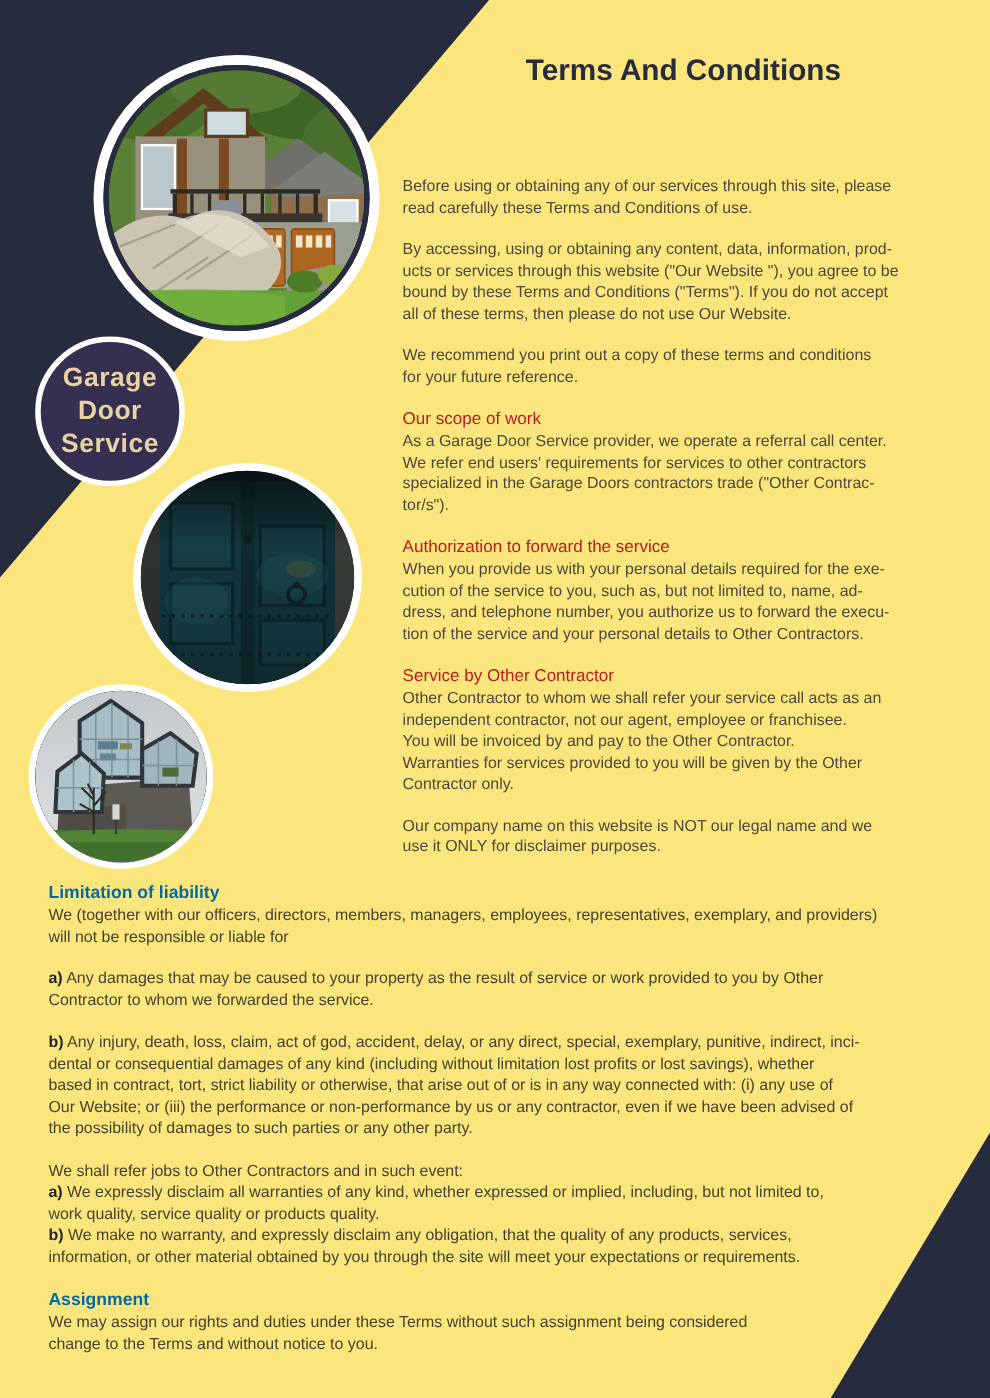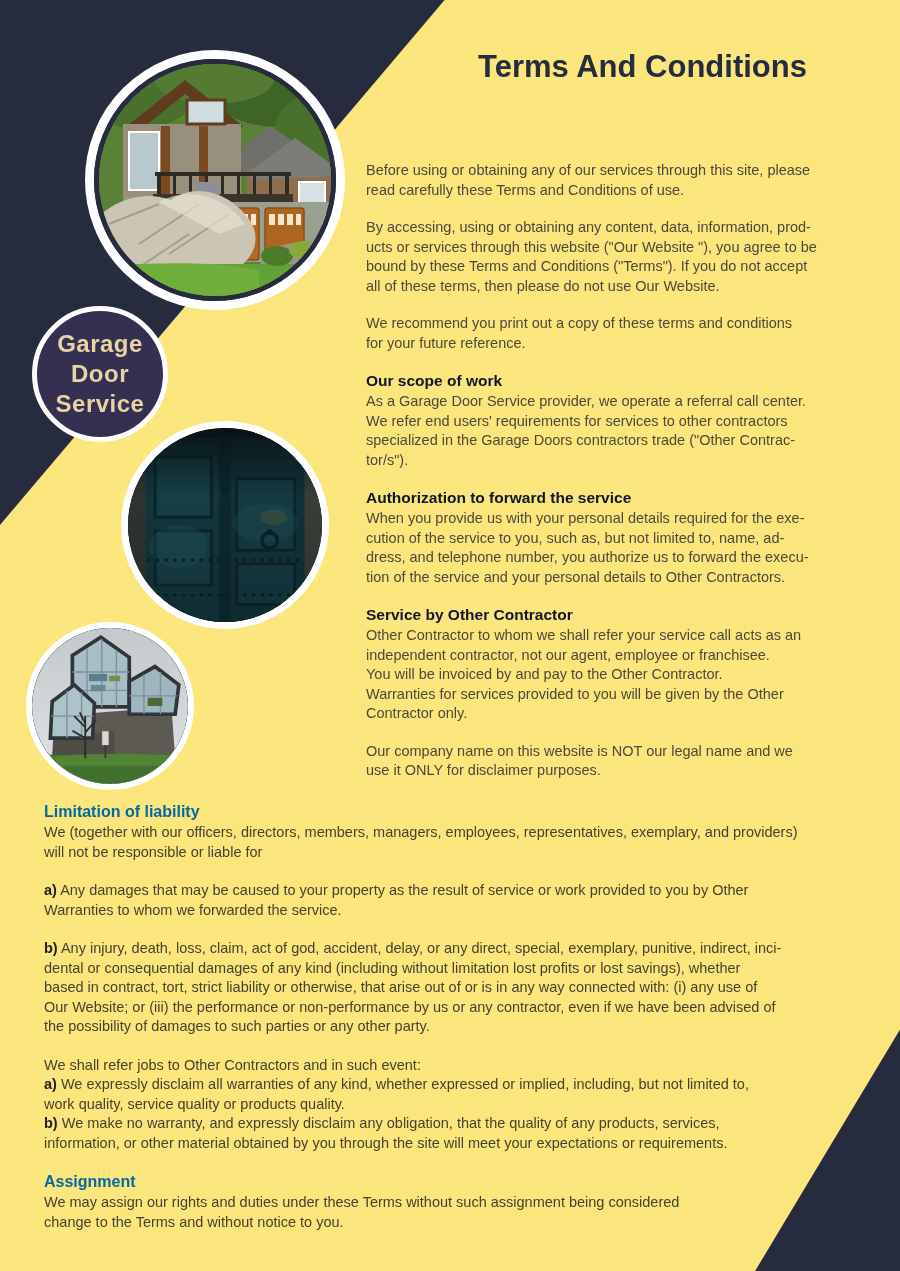--- a/index.html
+++ b/index.html
@@ -20,26 +20,26 @@
   .circle-badge{left:32px;top:306px;width:136px;height:136px;border:5px solid #ffffff;background:#353051;}
   .badge-text{width:100%;height:100%;display:flex;flex-direction:column;justify-content:center;align-items:center;
     color:#e9d3a4;font-size:24px;font-weight:700;line-height:30px;letter-spacing:.5px;}
   .circle-door{left:121px;top:421px;width:208px;height:208px;border:7px solid #ffffff;overflow:hidden;}
   .circle-building{left:26px;top:622px;width:168px;height:168px;border:6px solid #ffffff;overflow:hidden;}
   .circle svg{display:block;width:100%;height:100%;}
   .circle-door .ph,.circle-building .ph{width:100%;height:100%;border-radius:50%;overflow:hidden;}
   
   .title{
     position:absolute;left:478px;top:49px;margin:0;
-    font-size:31px;font-weight:800;color:#262b3e;white-space:nowrap;letter-spacing:0;
+    font-size:27px;font-weight:800;color:#262b3e;white-space:nowrap;letter-spacing:0;
   }
   
   .rc{position:absolute;left:366px;top:161px;width:522px;color:#4c483b;font-size:14.5px;line-height:19.5px;}
   .rc p{margin:0 0 18px 0;white-space:pre-line;}
-  .rc h3{margin:3px 0 1px 0;font-size:15.5px;line-height:20px;color:#0f172a;font-weight:700;}
+  .rc h3{margin:3px 0 1px 0;font-size:15.5px;line-height:20px;color:#b91c1c;font-weight:400;}
   .bc{position:absolute;left:44px;top:802px;width:832px;color:#45422f;font-size:14.5px;line-height:19.5px;}
   .bc h2{margin:0 0 1px 0;font-size:16px;line-height:20px;color:#0369a1;font-weight:700;}
   .bc .para{margin:0 0 19px 0;white-space:pre-line;}
   .bc .line{margin:0;white-space:pre-line;}
   .bc .gap-top{margin-top:19px;}
   b.pfx{font-weight:700;color:#232128;}
 </style>
 </head>
 <body>
 
@@ -228,21 +228,21 @@
 
     <p>Our company name on this website is NOT our legal name and we
 use it ONLY for disclaimer purposes.</p>
   </div>
 
   <div class="bc">
     <h2>Limitation of liability</h2>
     <p class="para">We (together with our officers, directors, members, managers, employees, representatives, exemplary, and providers)
 will not be responsible or liable for</p>
     <p class="para"><b class="pfx">a)</b><span> Any damages that may be caused to your property as the result of service or work provided to you by Other
-Warranties to whom we forwarded the service.</span></p>
+Contractor to whom we forwarded the service.</span></p>
     <p class="para"><b class="pfx">b)</b><span> Any injury, death, loss, claim, act of god, accident, delay, or any direct, special, exemplary, punitive, indirect, inci-
 dental or consequential damages of any kind (including without limitation lost profits or lost savings), whether
 based in contract, tort, strict liability or otherwise, that arise out of or is in any way connected with: (i) any use of
 Our Website; or (iii) the performance or non-performance by us or any contractor, even if we have been advised of
 the possibility of damages to such parties or any other party.</span></p>
 
     <p class="line">We shall refer jobs to Other Contractors and in such event:</p>
     <p class="line"><b class="pfx">a)</b><span> We expressly disclaim all warranties of any kind, whether expressed or implied, including, but not limited to,
 work quality, service quality or products quality.</span></p>
     <p class="line"><b class="pfx">b)</b><span> We make no warranty, and expressly disclaim any obligation, that the quality of any products, services,

